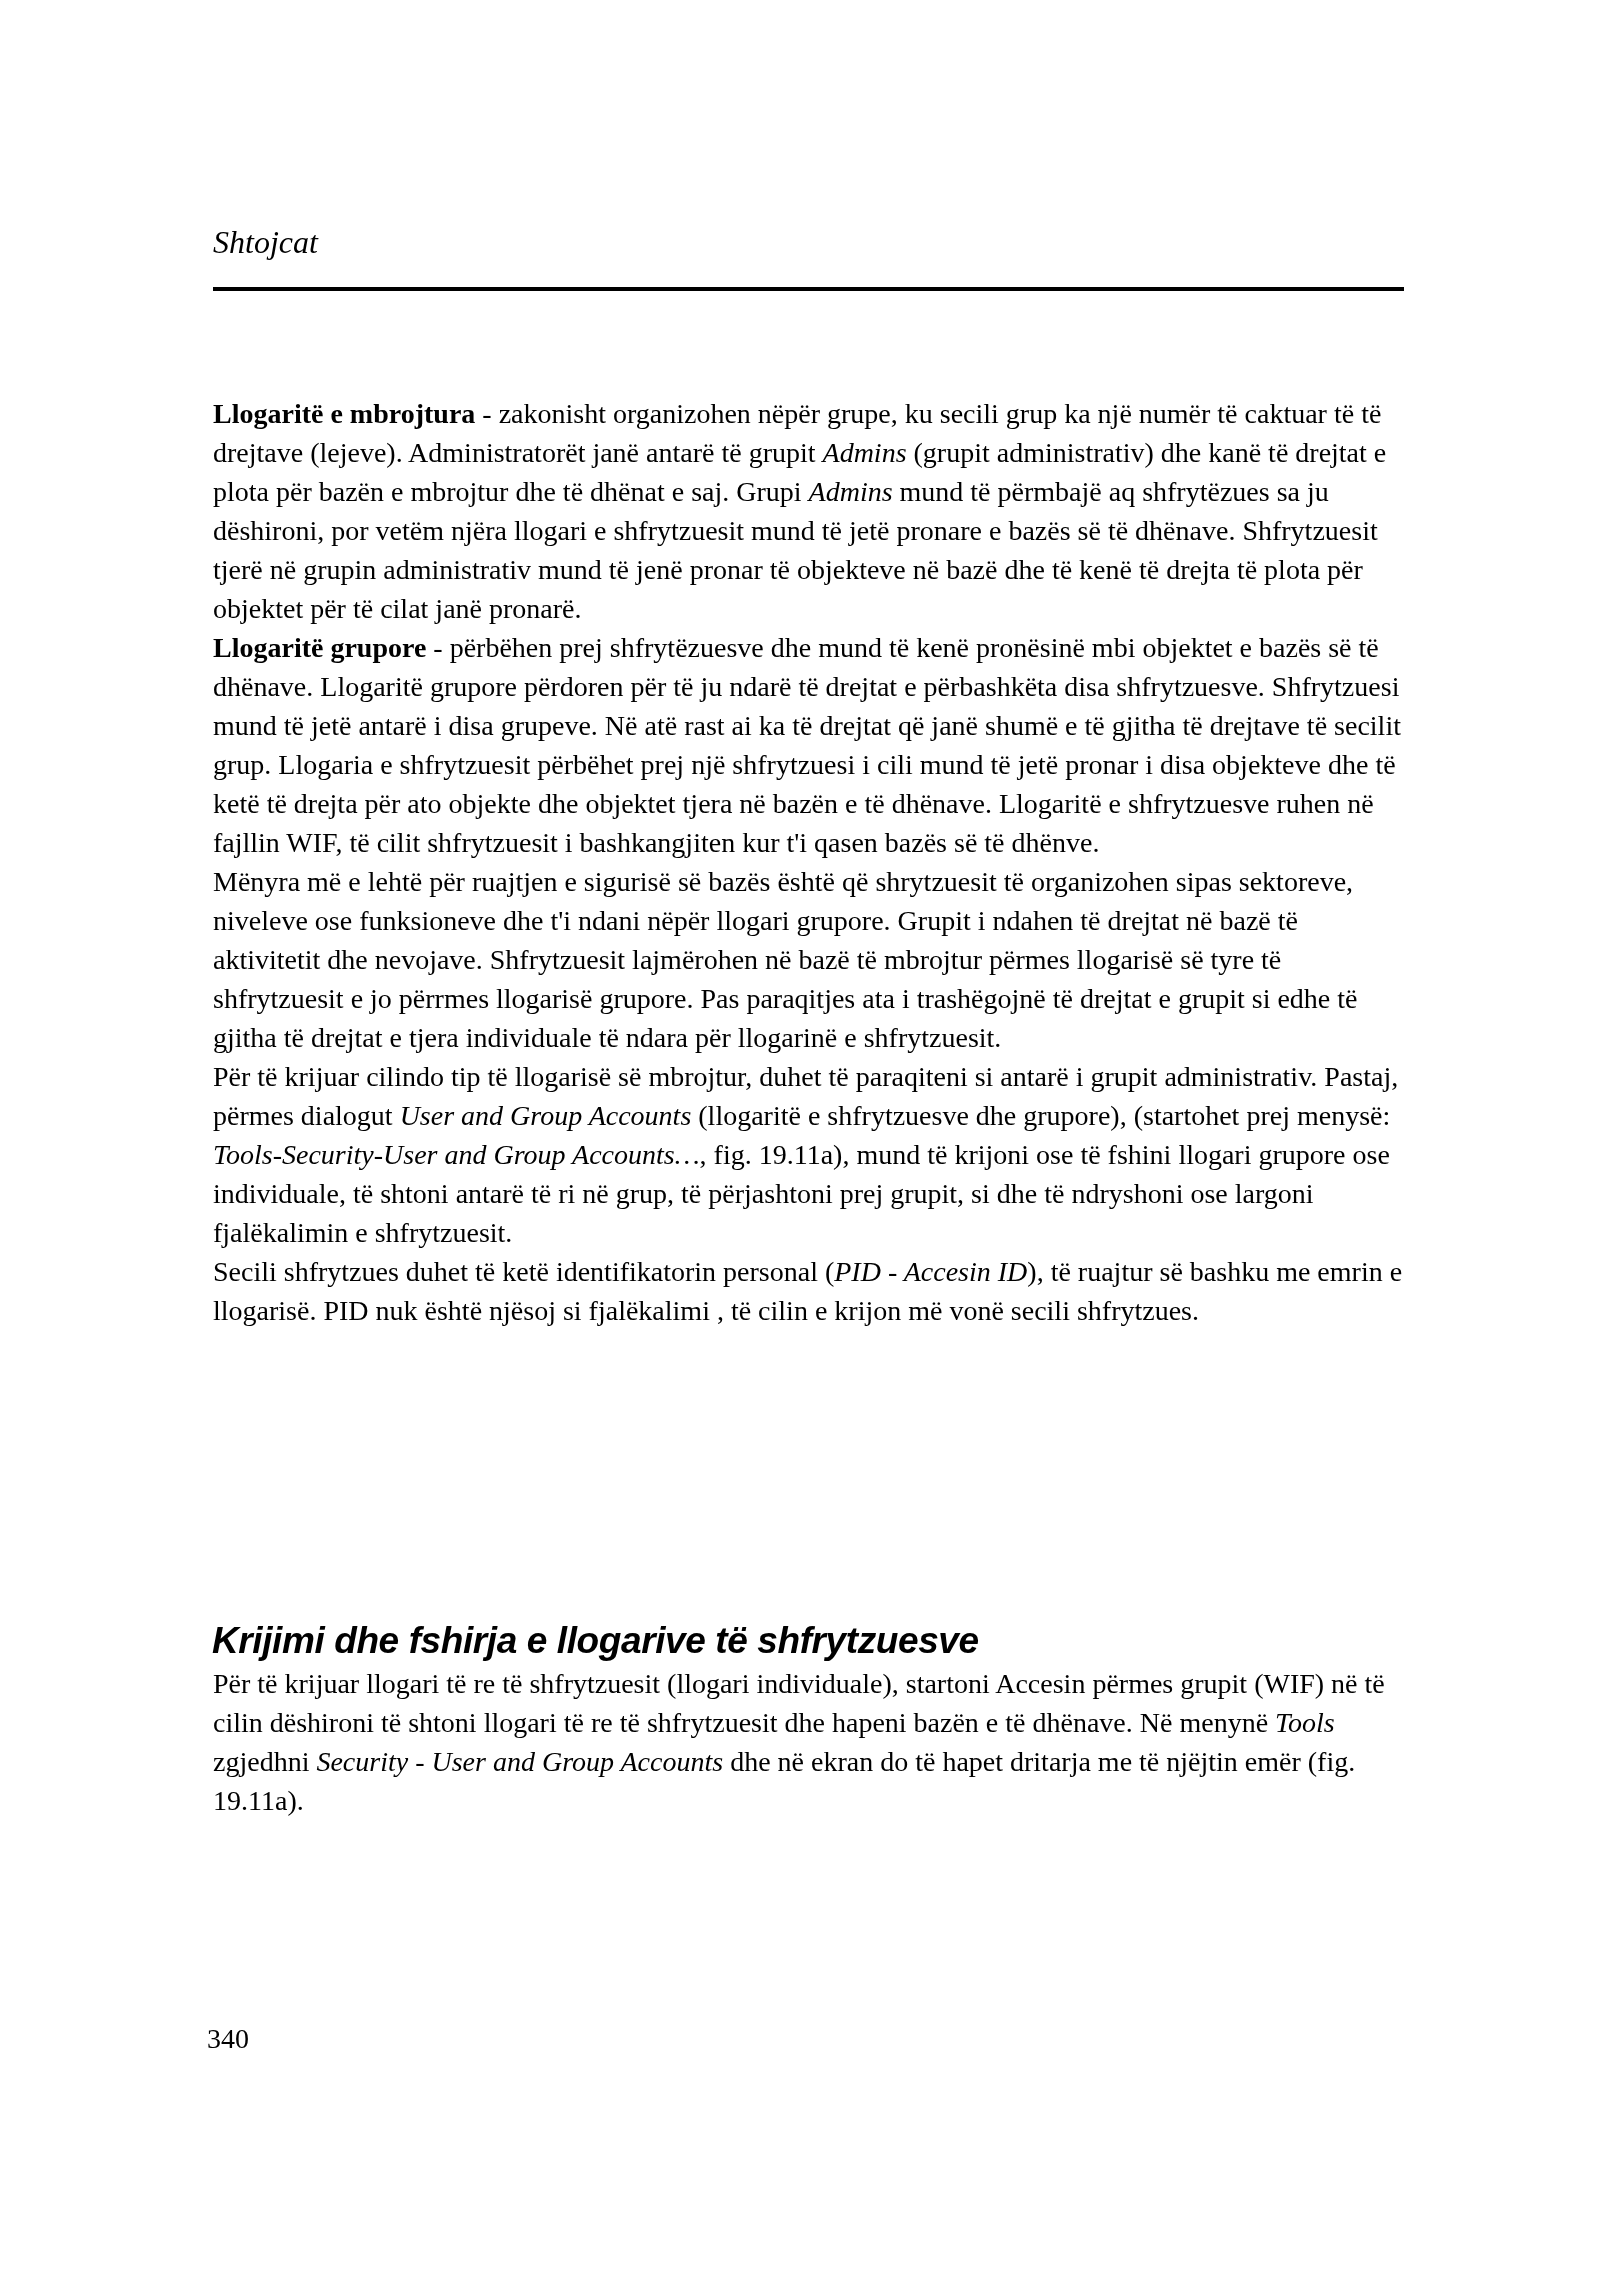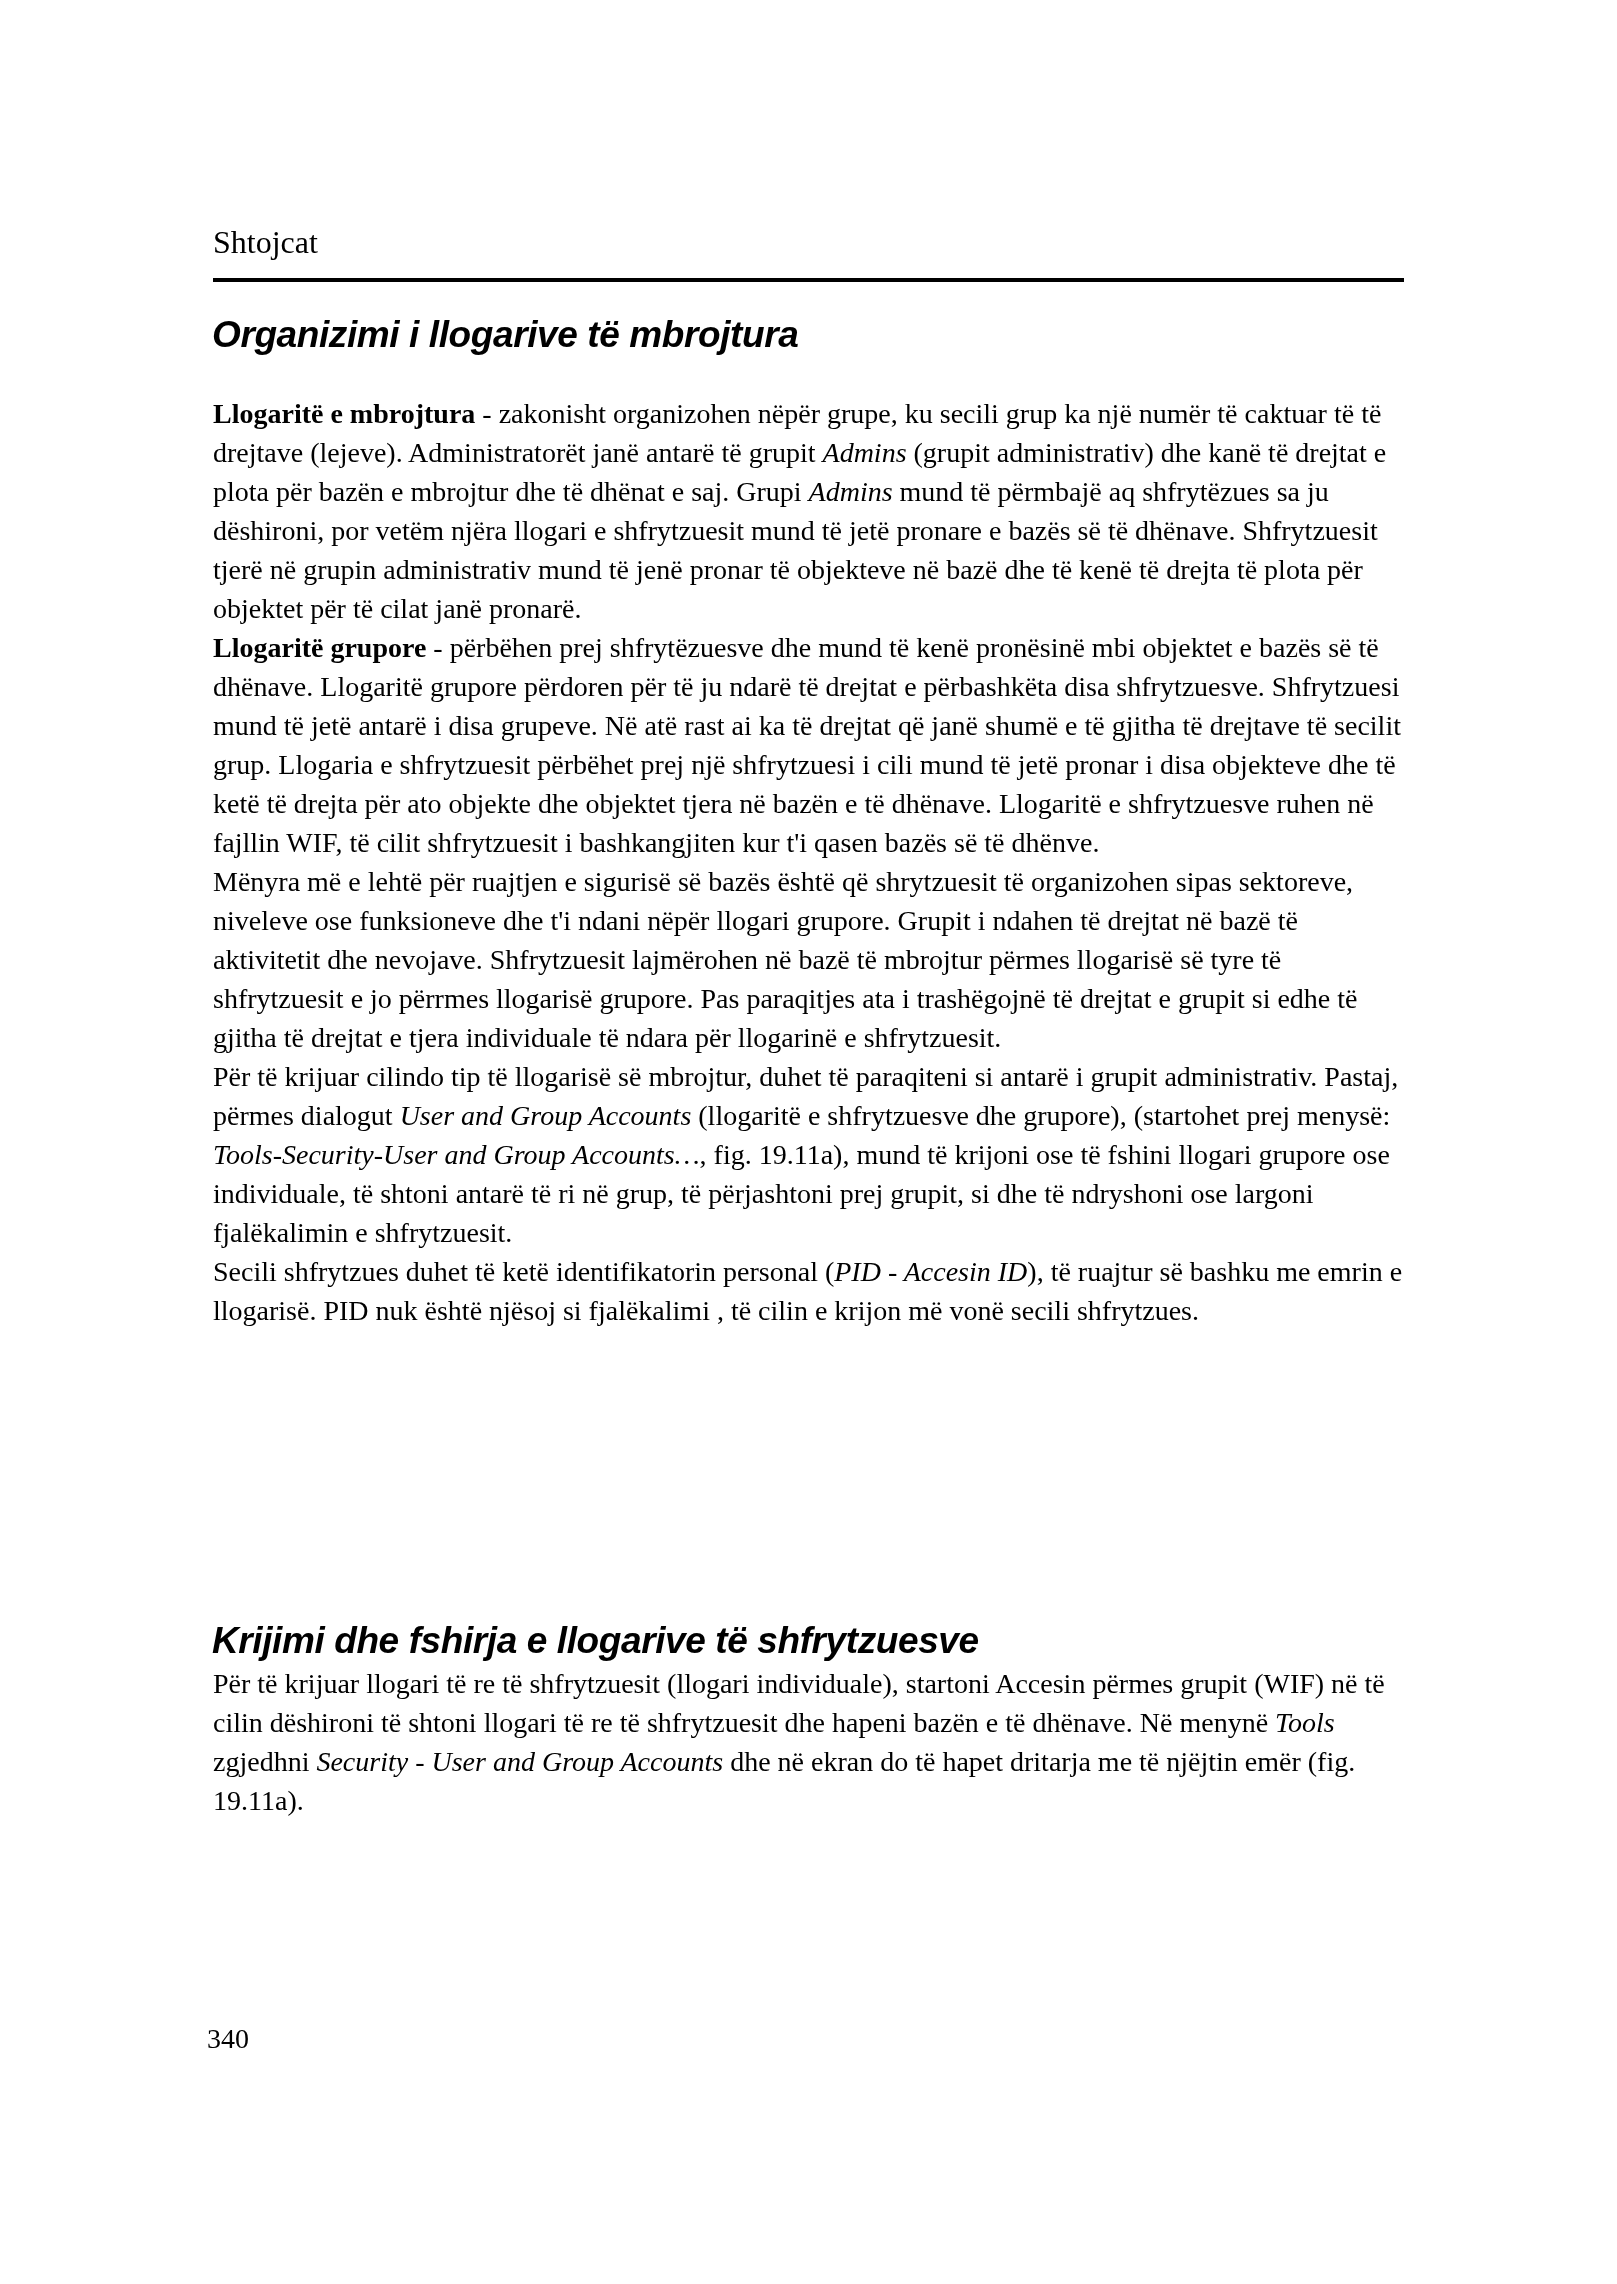--- a/index.html
+++ b/index.html
@@ -13,21 +13,22 @@
   }
   .running-header{
     position:absolute;
     left:213px;top:224px;
     width:1191px;
     display:flex;
     justify-content:space-between;
     align-items:baseline;
     font-size:32px;
     border-bottom:4px solid #000000;
-    padding-bottom:17px;
+    padding-bottom:26px;
+    font-style:italic;
   }
   .h-sans{
     position:absolute;
     left:212px;
     width:1200px;
     font-family:"Liberation Sans", sans-serif;
     font-weight:bold;
     font-style:italic;
     font-size:37px;
     letter-spacing:-0.4px;
@@ -55,21 +56,20 @@
 </style>
 </head>
 <body>
 
 <div class="page">
 
   <div class="running-header">
     <span>Shtojcat</span>
   </div>
 
-  <div class="h-sans" id="heading-1">Organizimi i llogarive të mbrojtura</div>
 
   <div class="body-par" id="paragraph-1"><span class="b">Llogaritë e mbrojtura</span><span> - zakonisht organizohen nëpër grupe, ku secili grup ka një numër të caktuar të të drejtave (lejeve). Administratorët janë antarë të grupit </span><span class="i">Admins</span><span> (grupit administrativ) dhe kanë të drejtat e plota për bazën e mbrojtur dhe të dhënat e saj. Grupi </span><span class="i">Admins</span><span> mund të përmbajë aq shfrytëzues sa ju dëshironi, por vetëm njëra llogari e shfrytzuesit mund të jetë pronare e bazës së të dhënave. Shfrytzuesit tjerë në grupin administrativ mund të jenë pronar të objekteve në bazë dhe të kenë të drejta të plota për objektet për të cilat janë pronarë.
 </span><span class="b">Llogaritë grupore</span><span> - përbëhen prej shfrytëzuesve dhe mund të kenë pronësinë mbi objektet e bazës së të dhënave. Llogaritë grupore përdoren për të ju ndarë të drejtat e përbashkëta disa shfrytzuesve. Shfrytzuesi mund të jetë antarë i disa grupeve. Në atë rast ai ka të drejtat që janë shumë e të gjitha të drejtave të secilit grup. Llogaria e shfrytzuesit përbëhet prej një shfrytzuesi i cili mund të jetë pronar i disa objekteve dhe të ketë të drejta për ato objekte dhe objektet tjera në bazën e të dhënave. Llogaritë e shfrytzuesve ruhen në fajllin WIF, të cilit shfrytzuesit i bashkangjiten kur t'i qasen bazës së të dhënve.
 Mënyra më e lehtë për ruajtjen e sigurisë së bazës është që shrytzuesit të organizohen sipas sektoreve, niveleve ose funksioneve dhe t'i ndani nëpër llogari grupore. Grupit i ndahen të drejtat në bazë të aktivitetit dhe nevojave. Shfrytzuesit lajmërohen në bazë të mbrojtur përmes llogarisë së tyre të shfrytzuesit e jo përrmes llogarisë grupore. Pas paraqitjes ata i trashëgojnë të drejtat e grupit si edhe të gjitha të drejtat e tjera individuale të ndara për llogarinë e shfrytzuesit.
 Për të krijuar cilindo tip të llogarisë së mbrojtur, duhet të paraqiteni si antarë i grupit administrativ. Pastaj, përmes dialogut </span><span class="i">User and Group Accounts</span><span> (llogaritë e shfrytzuesve dhe grupore), (startohet prej menysë: </span><span class="i">Tools-Security-User and Group Accounts…</span><span>, fig. 19.11a), mund të krijoni ose të fshini llogari grupore ose individuale, të shtoni antarë të ri në grup, të përjashtoni prej grupit, si dhe të ndryshoni ose largoni fjalëkalimin e shfrytzuesit.
 Secili shfrytzues duhet të ketë identifikatorin personal (</span><span class="i">PID - Accesin ID</span><span>), të ruajtur së bashku me emrin e llogarisë. PID nuk është njësoj si fjalëkalimi , të cilin e krijon më vonë secili shfrytzues.</span></div>
 
   <div class="h-sans" id="heading-2">Krijimi dhe fshirja e llogarive të shfrytzuesve</div>
 
   <div class="body-par" id="paragraph-2"><span>Për të krijuar llogari të re të shfrytzuesit (llogari individuale), startoni Accesin përmes grupit (WIF) në të cilin dëshironi të shtoni llogari të re të shfrytzuesit dhe hapeni bazën e të dhënave. Në menynë </span><span class="i">Tools</span><span> zgjedhni </span><span class="i">Security - User and Group Accounts</span><span> dhe në ekran do të hapet dritarja me të njëjtin emër (fig. 19.11a).</span></div>

